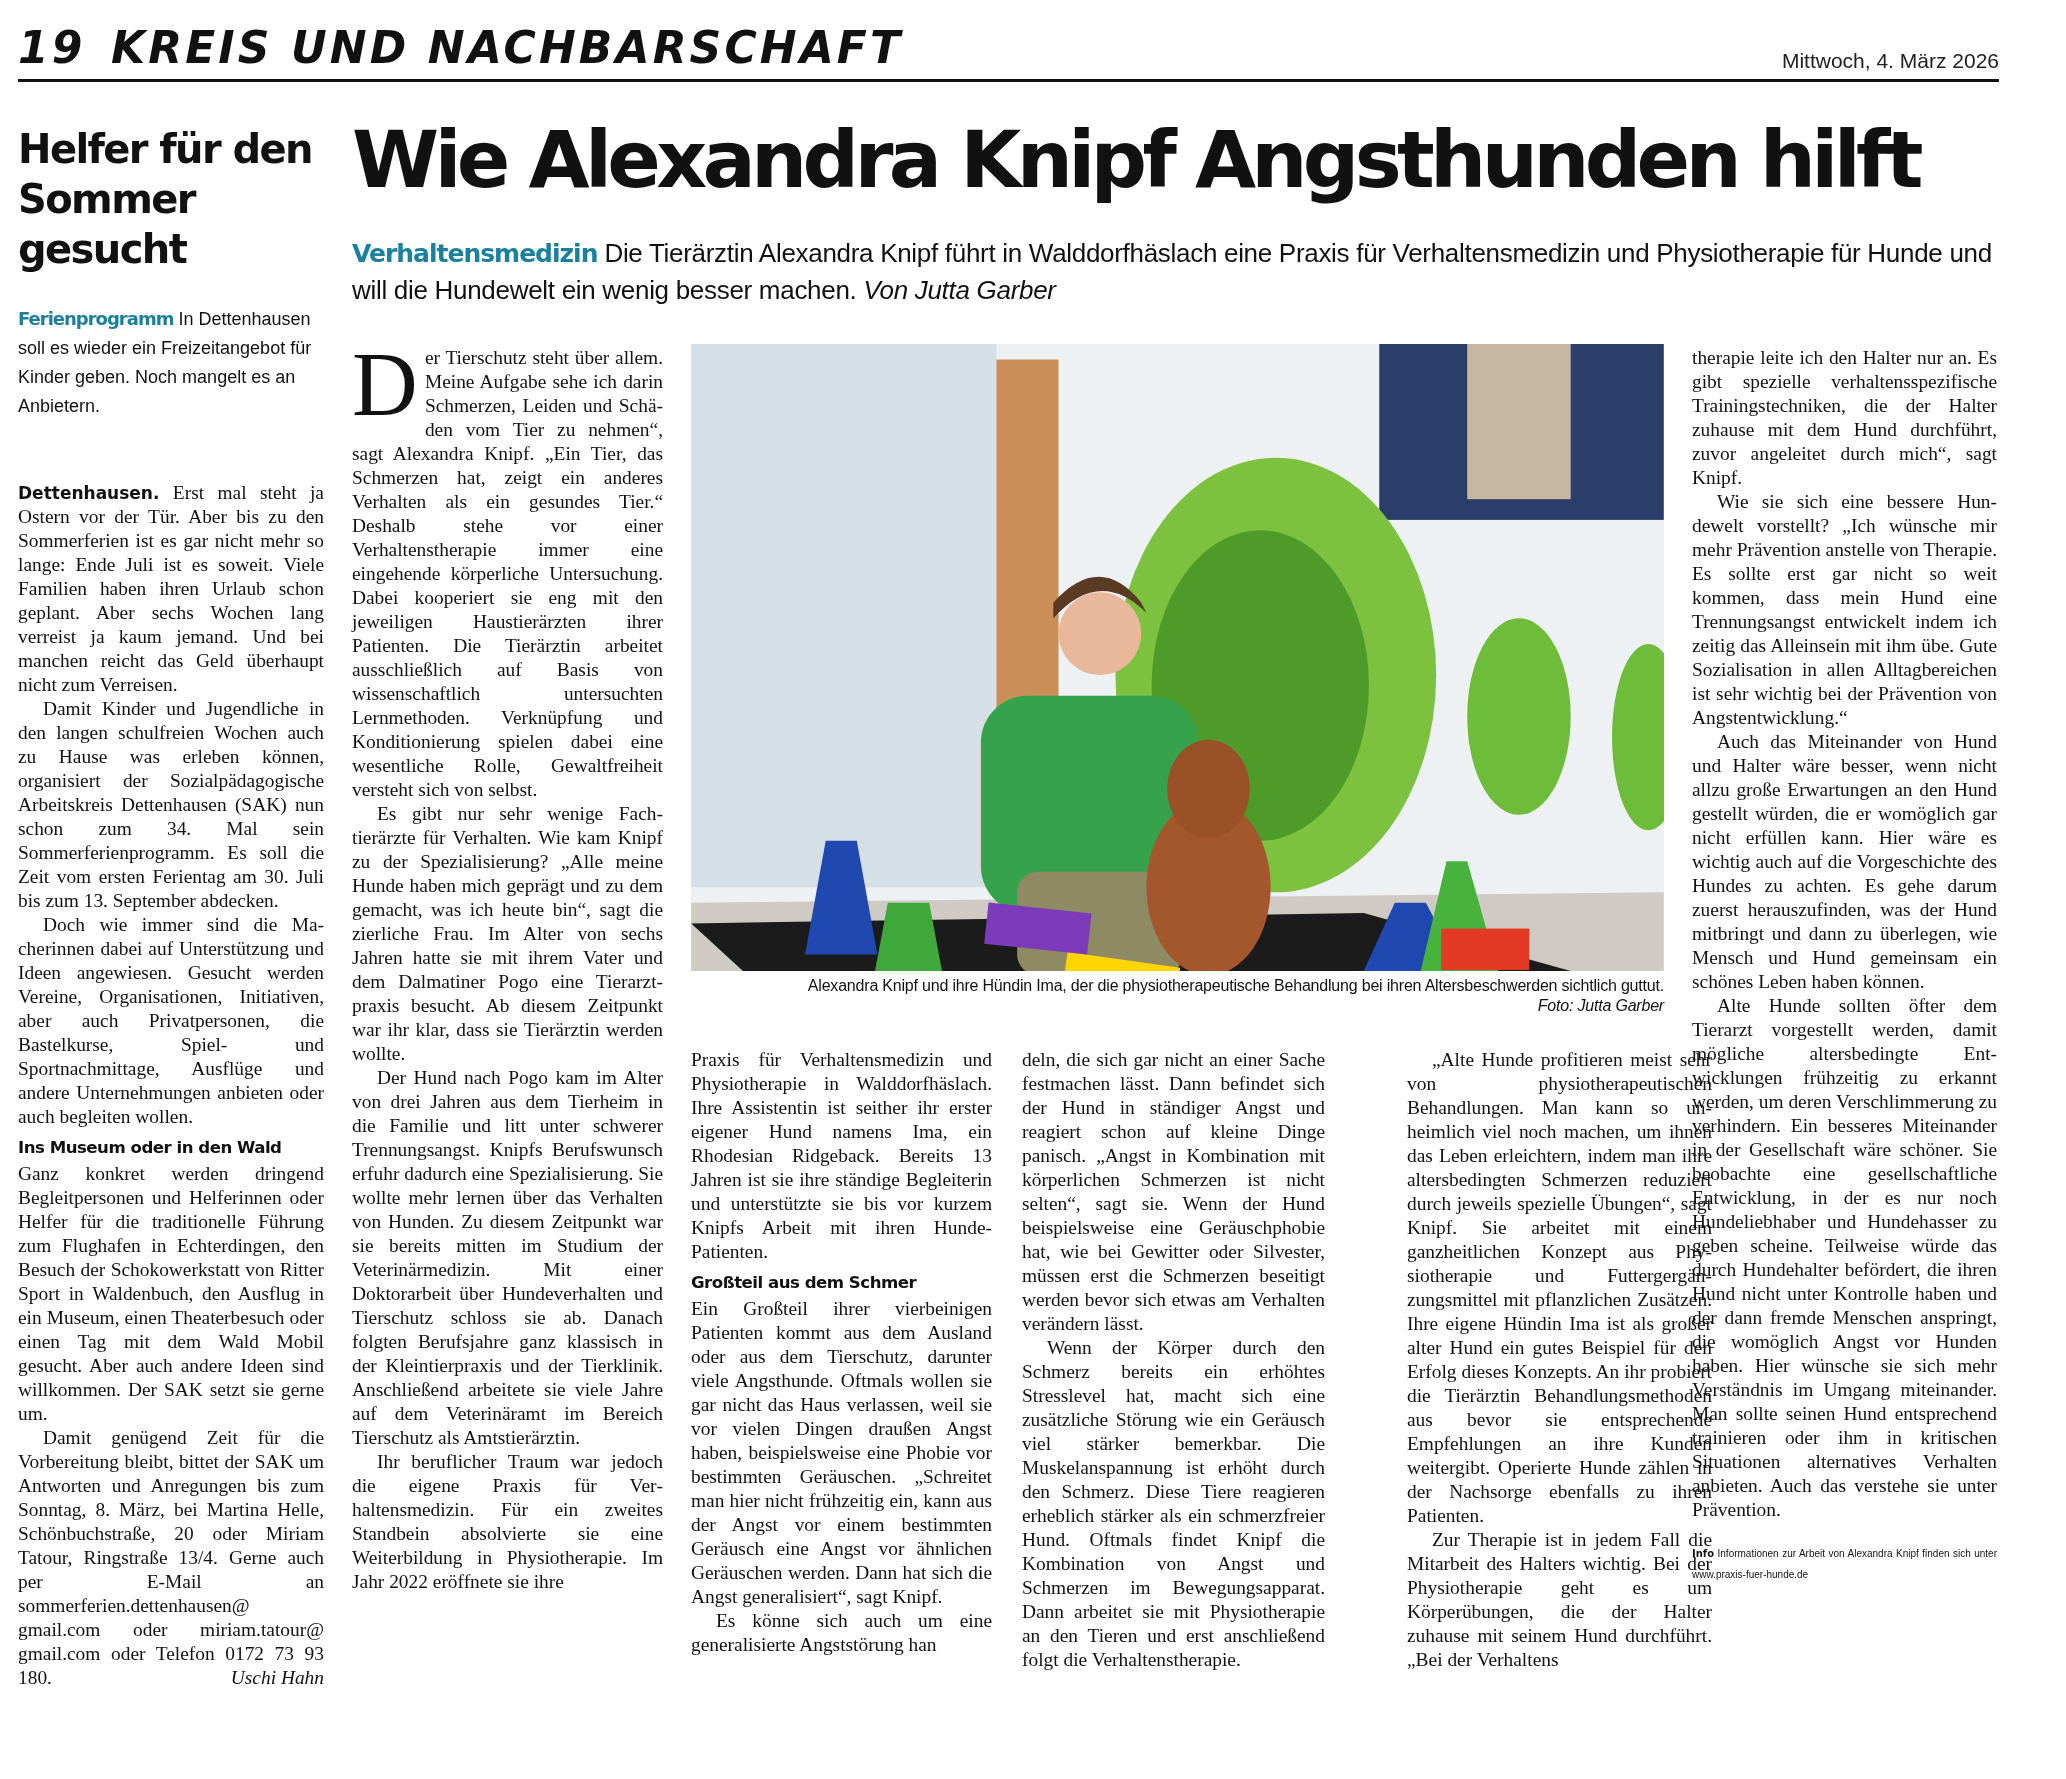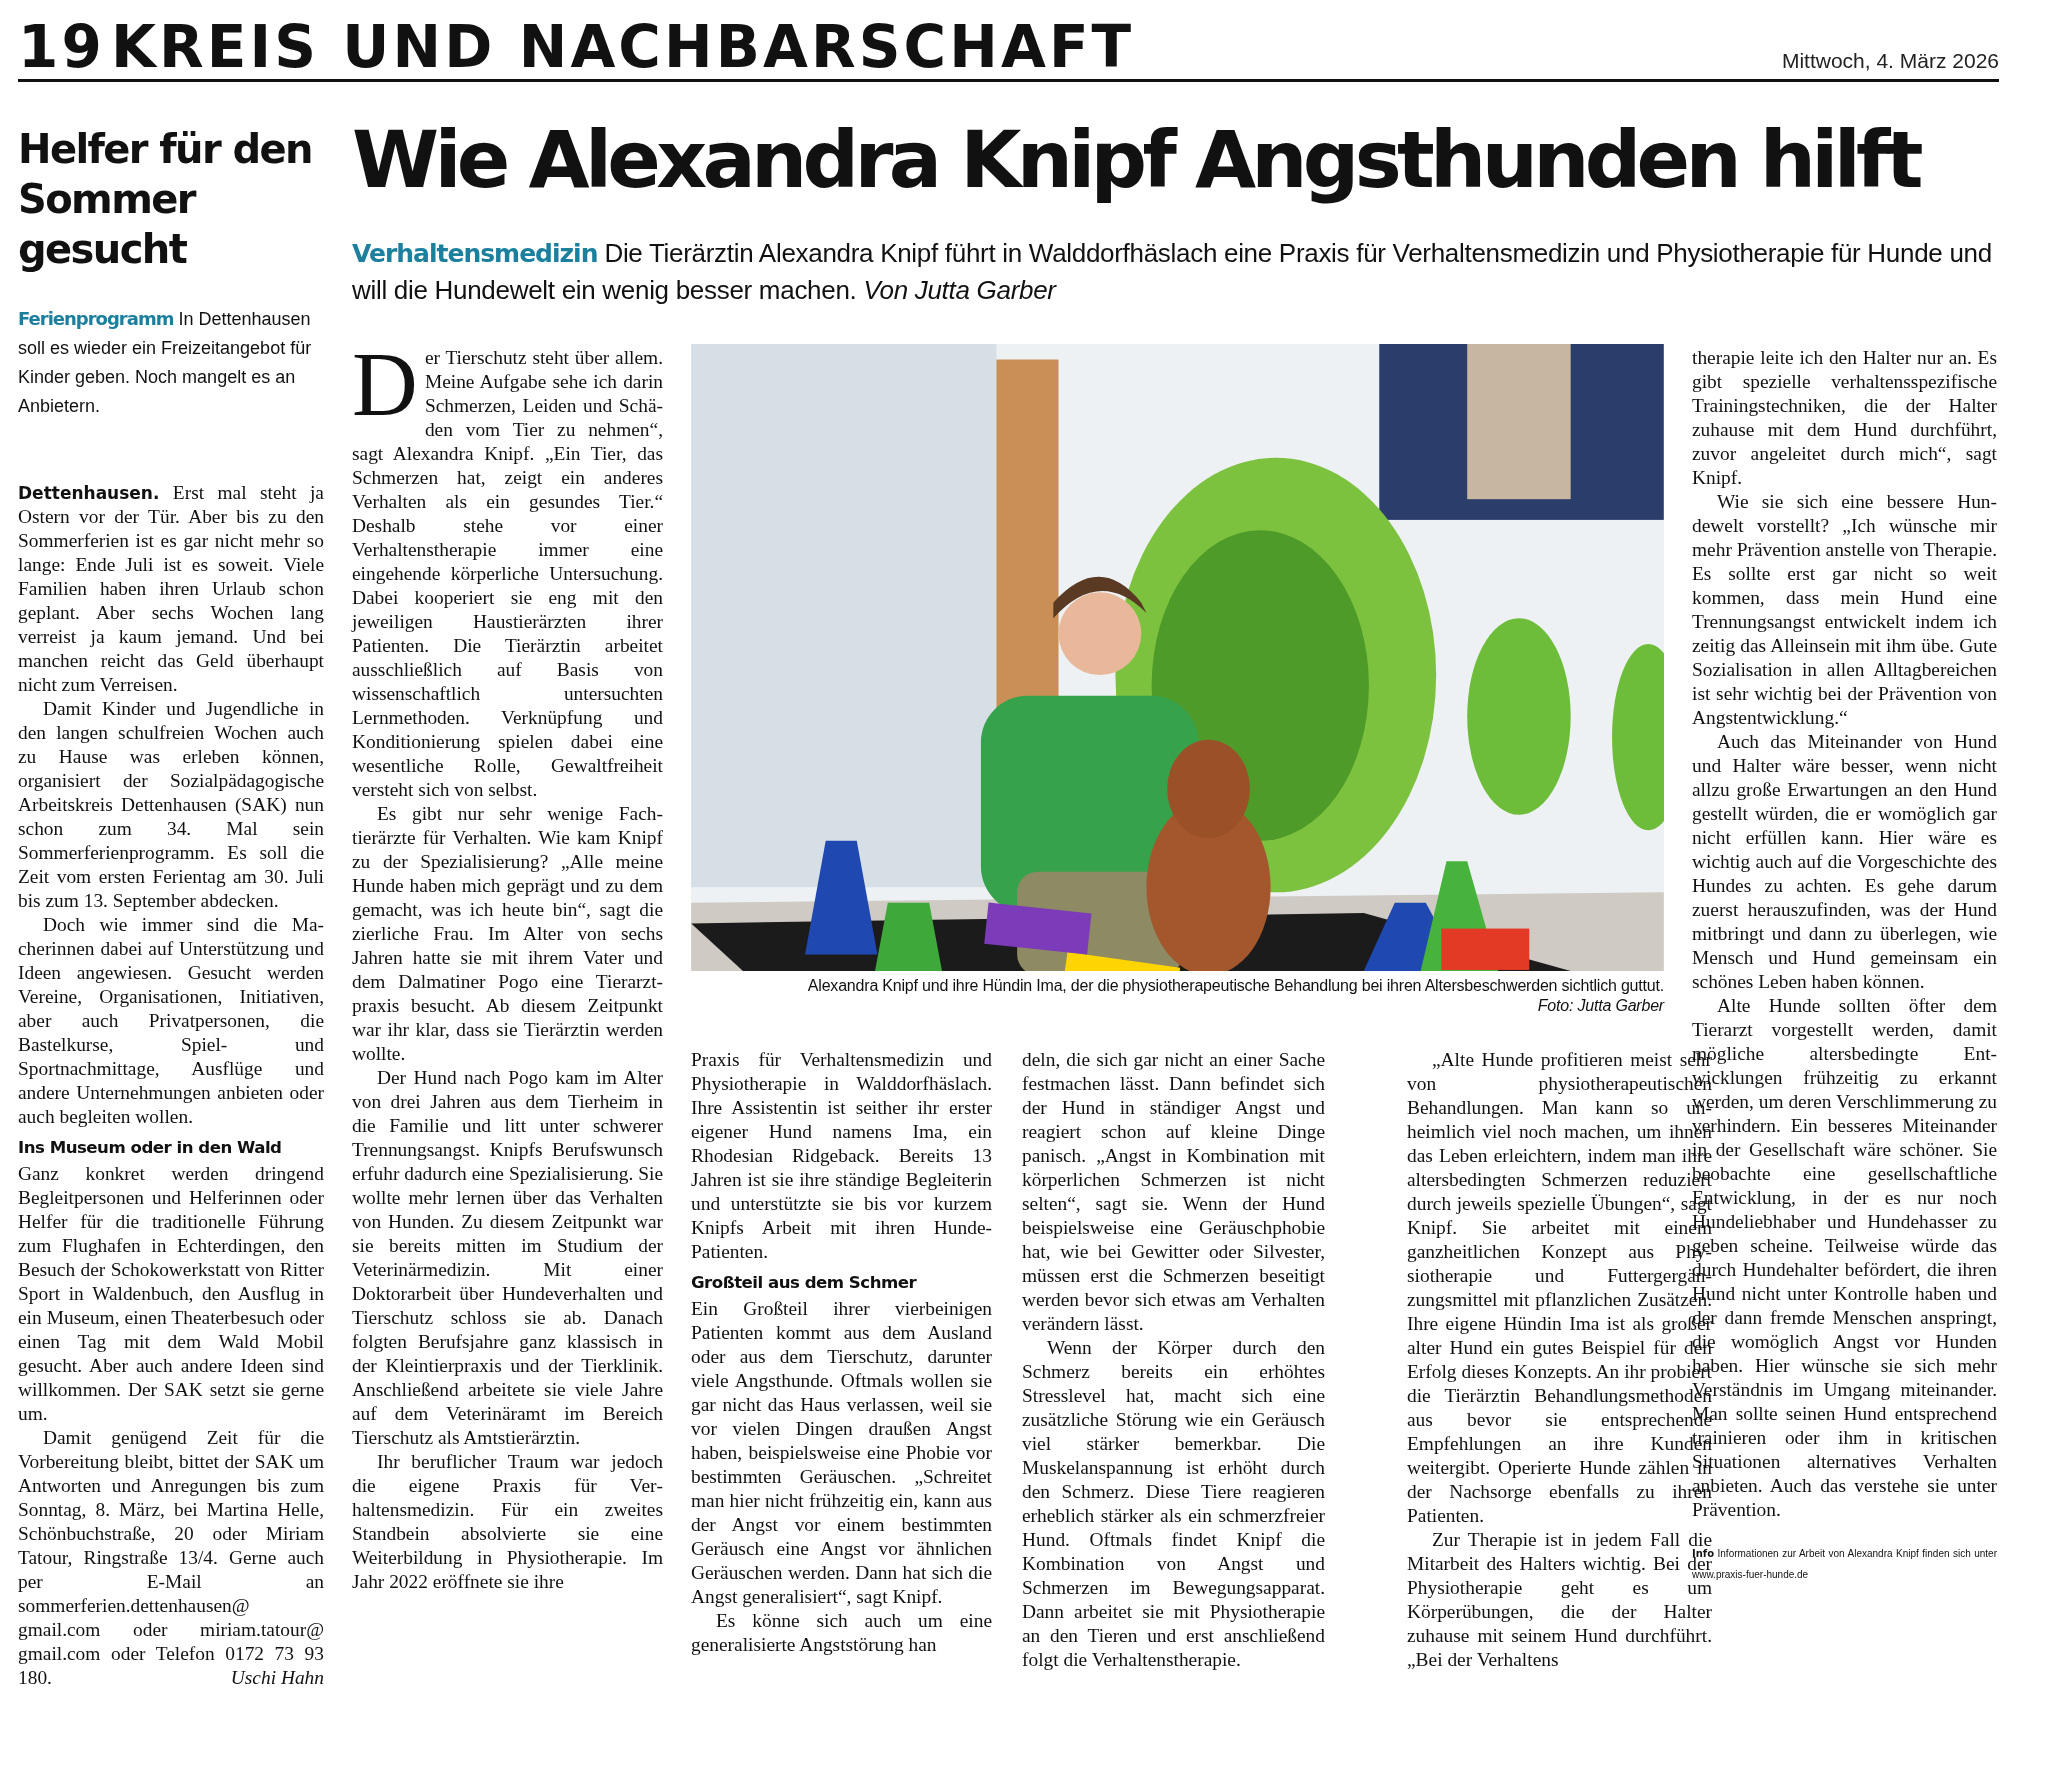--- a/index.html
+++ b/index.html
@@ -1,18 +1,18 @@
 <!DOCTYPE html>
 <html style="font-size:8.3px"><head>
 <meta charset="utf-8">
 <style>
   html,body{margin:0;padding:0;background:#fff;}
   body{width:2066px;height:1779px;position:relative;overflow:hidden;font-family:"DejaVu Serif",serif;color:#111;}
   .abs{position:absolute;}
-  .hdr-num,.hdr-title{font-family:"DejaVu Sans",sans-serif;font-weight:bold;font-size:58px;letter-spacing:3.1px;top:18.6px;line-height:57px;}
+  .hdr-num,.hdr-title{font-family:"DejaVu Sans",sans-serif;font-weight:bold;font-size:44px;letter-spacing:3.1px;top:18.6px;line-height:57px;font-style:italic;}
   .hdr-date{font-family:"Liberation Sans",sans-serif;font-size:21px;right:67px;top:49px;color:#222;}
   .rule{left:18px;width:1981px;top:79px;height:3.1px;background:#111;}
   .side-head{left:18px;top:124px;width:311px;font-family:"DejaVu Sans",sans-serif;font-weight:bold;font-size:40px;line-height:50px;letter-spacing:-1.6px;}
   .side-deck{left:18px;top:304px;width:311px;font-family:"Liberation Sans",sans-serif;font-size:18px;line-height:29px;}
   .kicker{color:#1b7f9e;font-weight:bold;font-family:"DejaVu Sans",sans-serif;letter-spacing:-1px;}
   .body{font-family:"Liberation Serif",serif;font-size:19.4px;line-height:24px;text-align:justify;hyphens:manual;}
   .body p{margin:0;text-indent:0;}
   .body p+p{text-indent:25px;}
   .subhead{font-family:"DejaVu Sans",sans-serif;font-weight:bold;font-size:16.6px;letter-spacing:-0.5px;margin:7.2px 0 2.1px 0;}
   .headline{left:352px;top:114px;width:1656px;font-family:"DejaVu Sans",sans-serif;font-weight:bold;font-size:79px;letter-spacing:-4.7px;line-height:93px;white-space:nowrap;}

